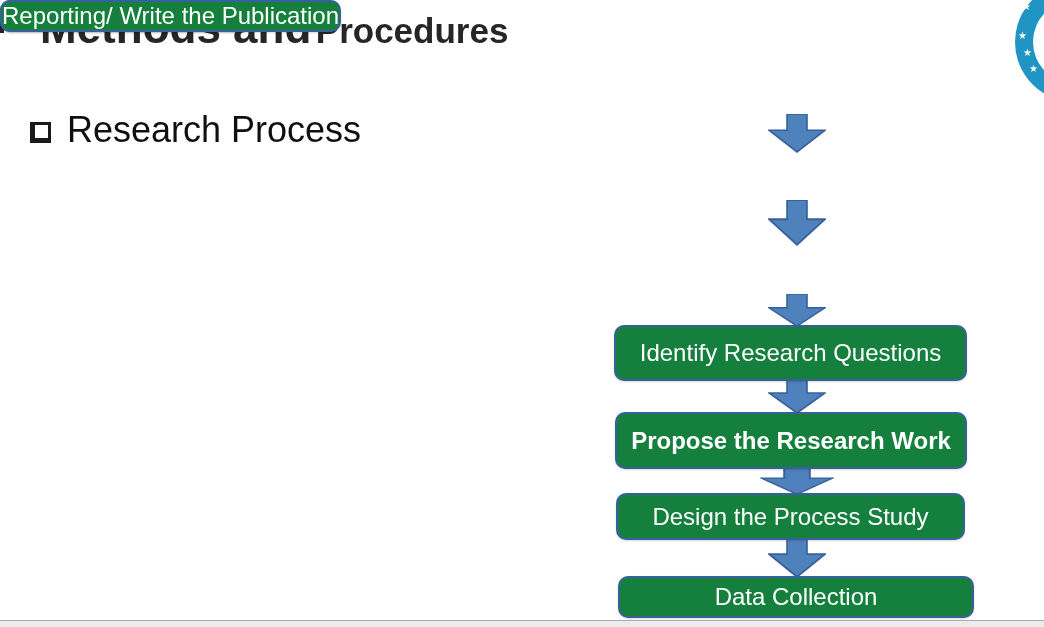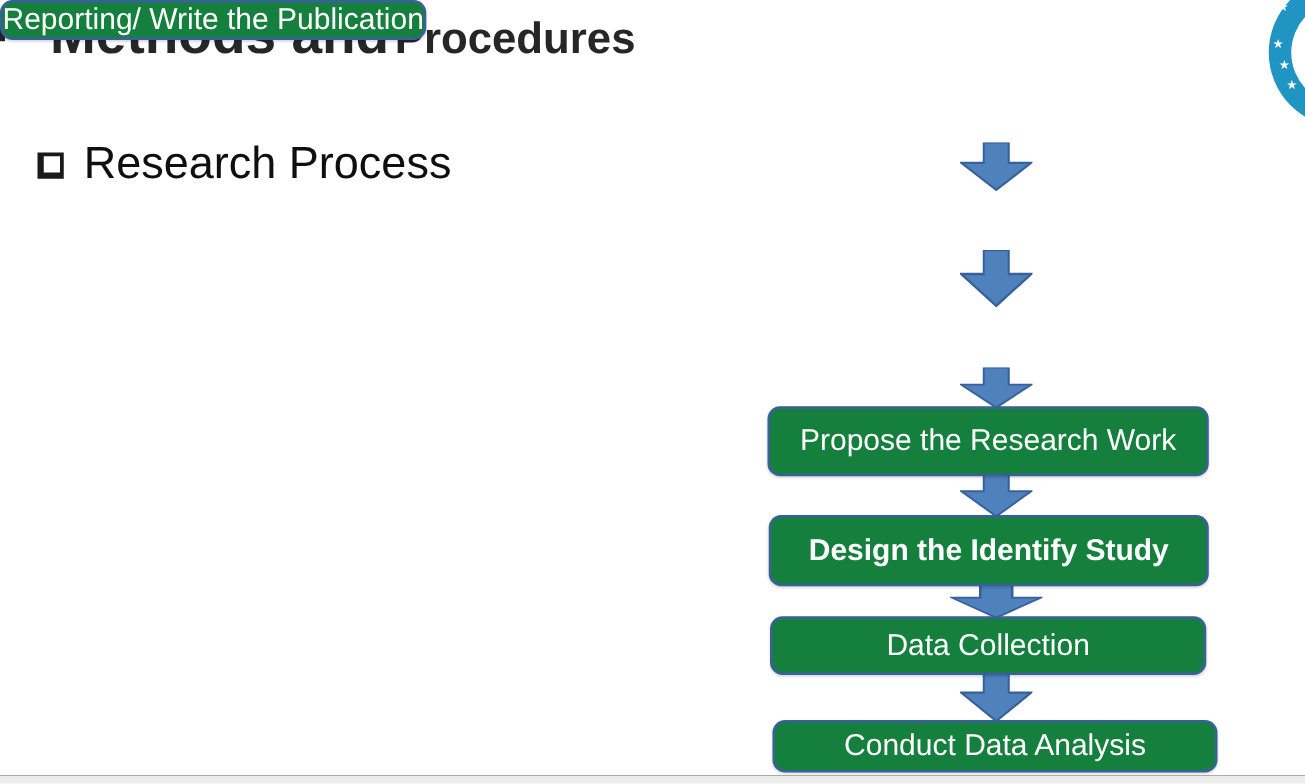--- a/index.html
+++ b/index.html
@@ -132,24 +132,27 @@
     <span class="title-main">Methods and</span>
     <span class="title-sub">Procedures</span>
   </div>
 
   <div class="bullet-row">
     <span class="bullet-square"></span>
     <span class="bullet-text">Research Process</span>
   </div>
 
   <div class="flow-box">
+    <span>Identify Research Questions</span>
+  </div>
+  <div class="flow-box">
     <span>Propose the Research Work</span>
   </div>
   <div class="flow-box">
-    <span>Design the Identify Study</span>
+    <span>Design the Process Study</span>
   </div>
   <div class="flow-box">
     <span>Data Collection</span>
   </div>
   <div class="flow-box">
     <span>Conduct Data Analysis</span>
   </div>
   <div class="flow-box">
     <span>Reporting/ Write the Publication</span>
   </div>

